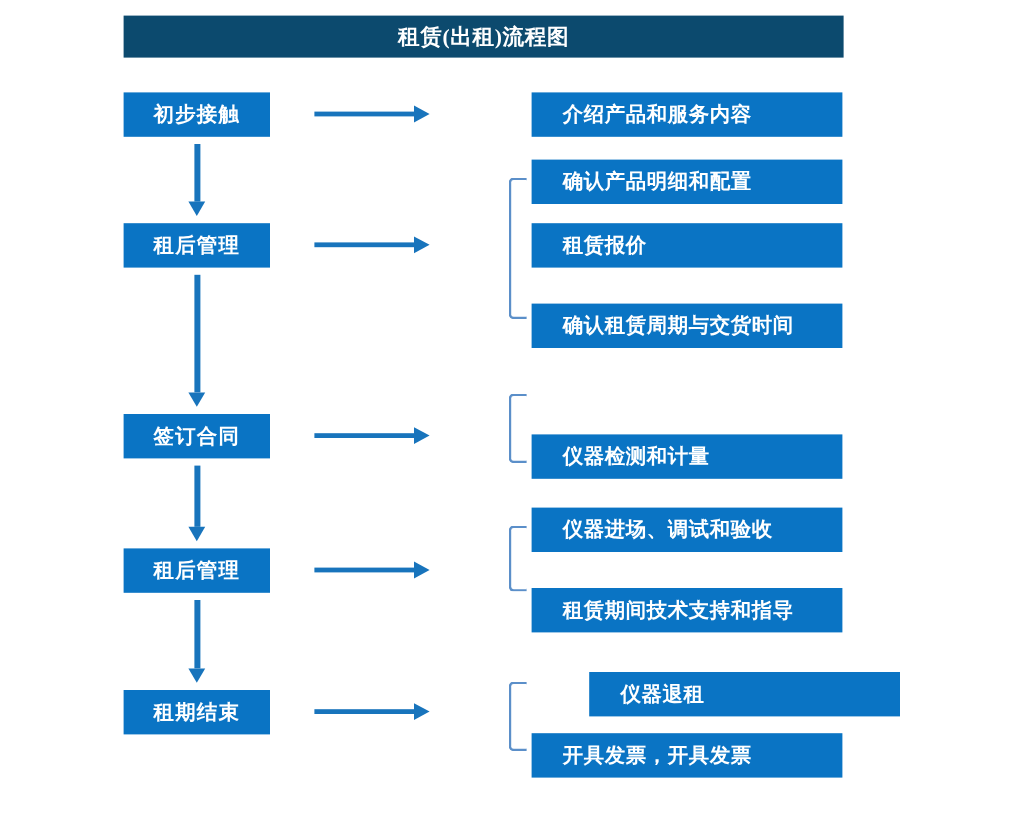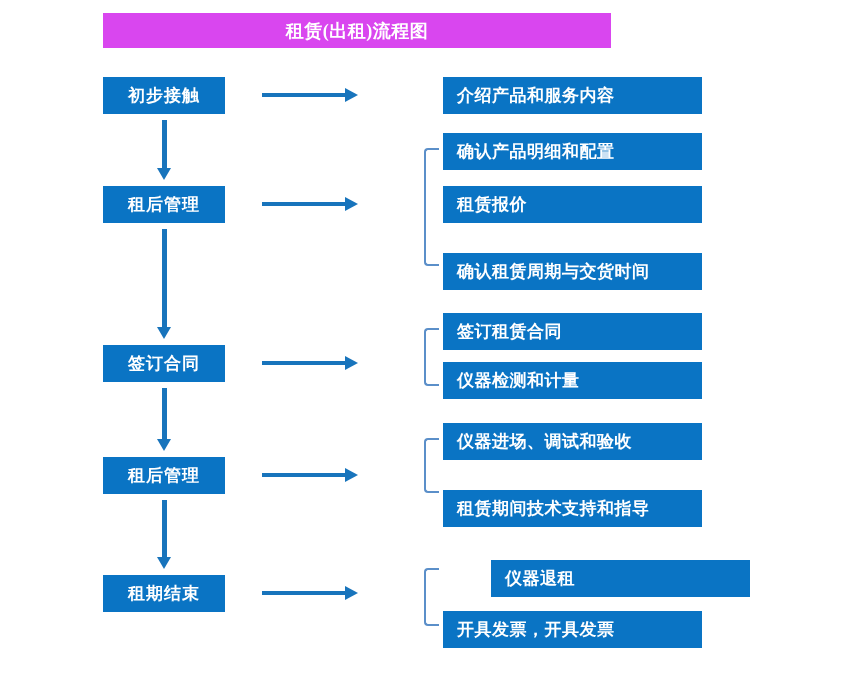--- a/index.html
+++ b/index.html
@@ -14,23 +14,23 @@
     background: #ffffff;
     font-family: "Liberation Serif", "DejaVu Serif", serif;
     overflow: hidden;
   }
 
   
   .title-bar {
     position: absolute;
     left: 103px;
     top: 13px;
-    width: 508px;
+    width: 600px;
     height: 35px;
-    background: #d946ef;
+    background: #0c4a6e;
     color: #ffffff;
     font-size: 18px;
     font-weight: bold;
     display: flex;
     align-items: center;
     justify-content: center;
     letter-spacing: 0.5px;
   }
 
   
@@ -54,21 +54,21 @@
     position: absolute;
     left: 443px;
     width: 259px;
     height: 37px;
     background: #0a74c4;
     color: #ffffff;
     font-size: 17px;
     font-weight: bold;
     display: flex;
     align-items: center;
-    padding-left: 14px;
+    padding-left: 26px;
     box-sizing: border-box;
     letter-spacing: 0.5px;
   }
 
   
   .h-arrow {
     position: absolute;
     left: 262px;
     width: 96px;
     height: 14px;
@@ -184,21 +184,20 @@
   <div class="bracket" style="top:328px; height:58px;"></div>
   <div class="bracket" style="top:438px; height:55px;"></div>
   <div class="bracket" style="top:568px; height:58px;"></div>
 
   <div class="detail-box" style="top:77px;">介绍产品和服务内容</div>
 
   <div class="detail-box" style="top:133px;">确认产品明细和配置</div>
   <div class="detail-box" style="top:186px;">租赁报价</div>
   <div class="detail-box" style="top:253px;">确认租赁周期与交货时间</div>
 
-  <div class="detail-box" style="top:313px;">签订租赁合同</div>
   <div class="detail-box" style="top:362px;">仪器检测和计量</div>
 
   <div class="detail-box" style="top:423px;">仪器进场、调试和验收</div>
   <div class="detail-box" style="top:490px;">租赁期间技术支持和指导</div>
 
   <div class="detail-box" style="top:560px;margin-left:48px;">仪器退租</div>
   <div class="detail-box" style="top:611px;">开具发票，开具发票</div>
 
 </div>
 

